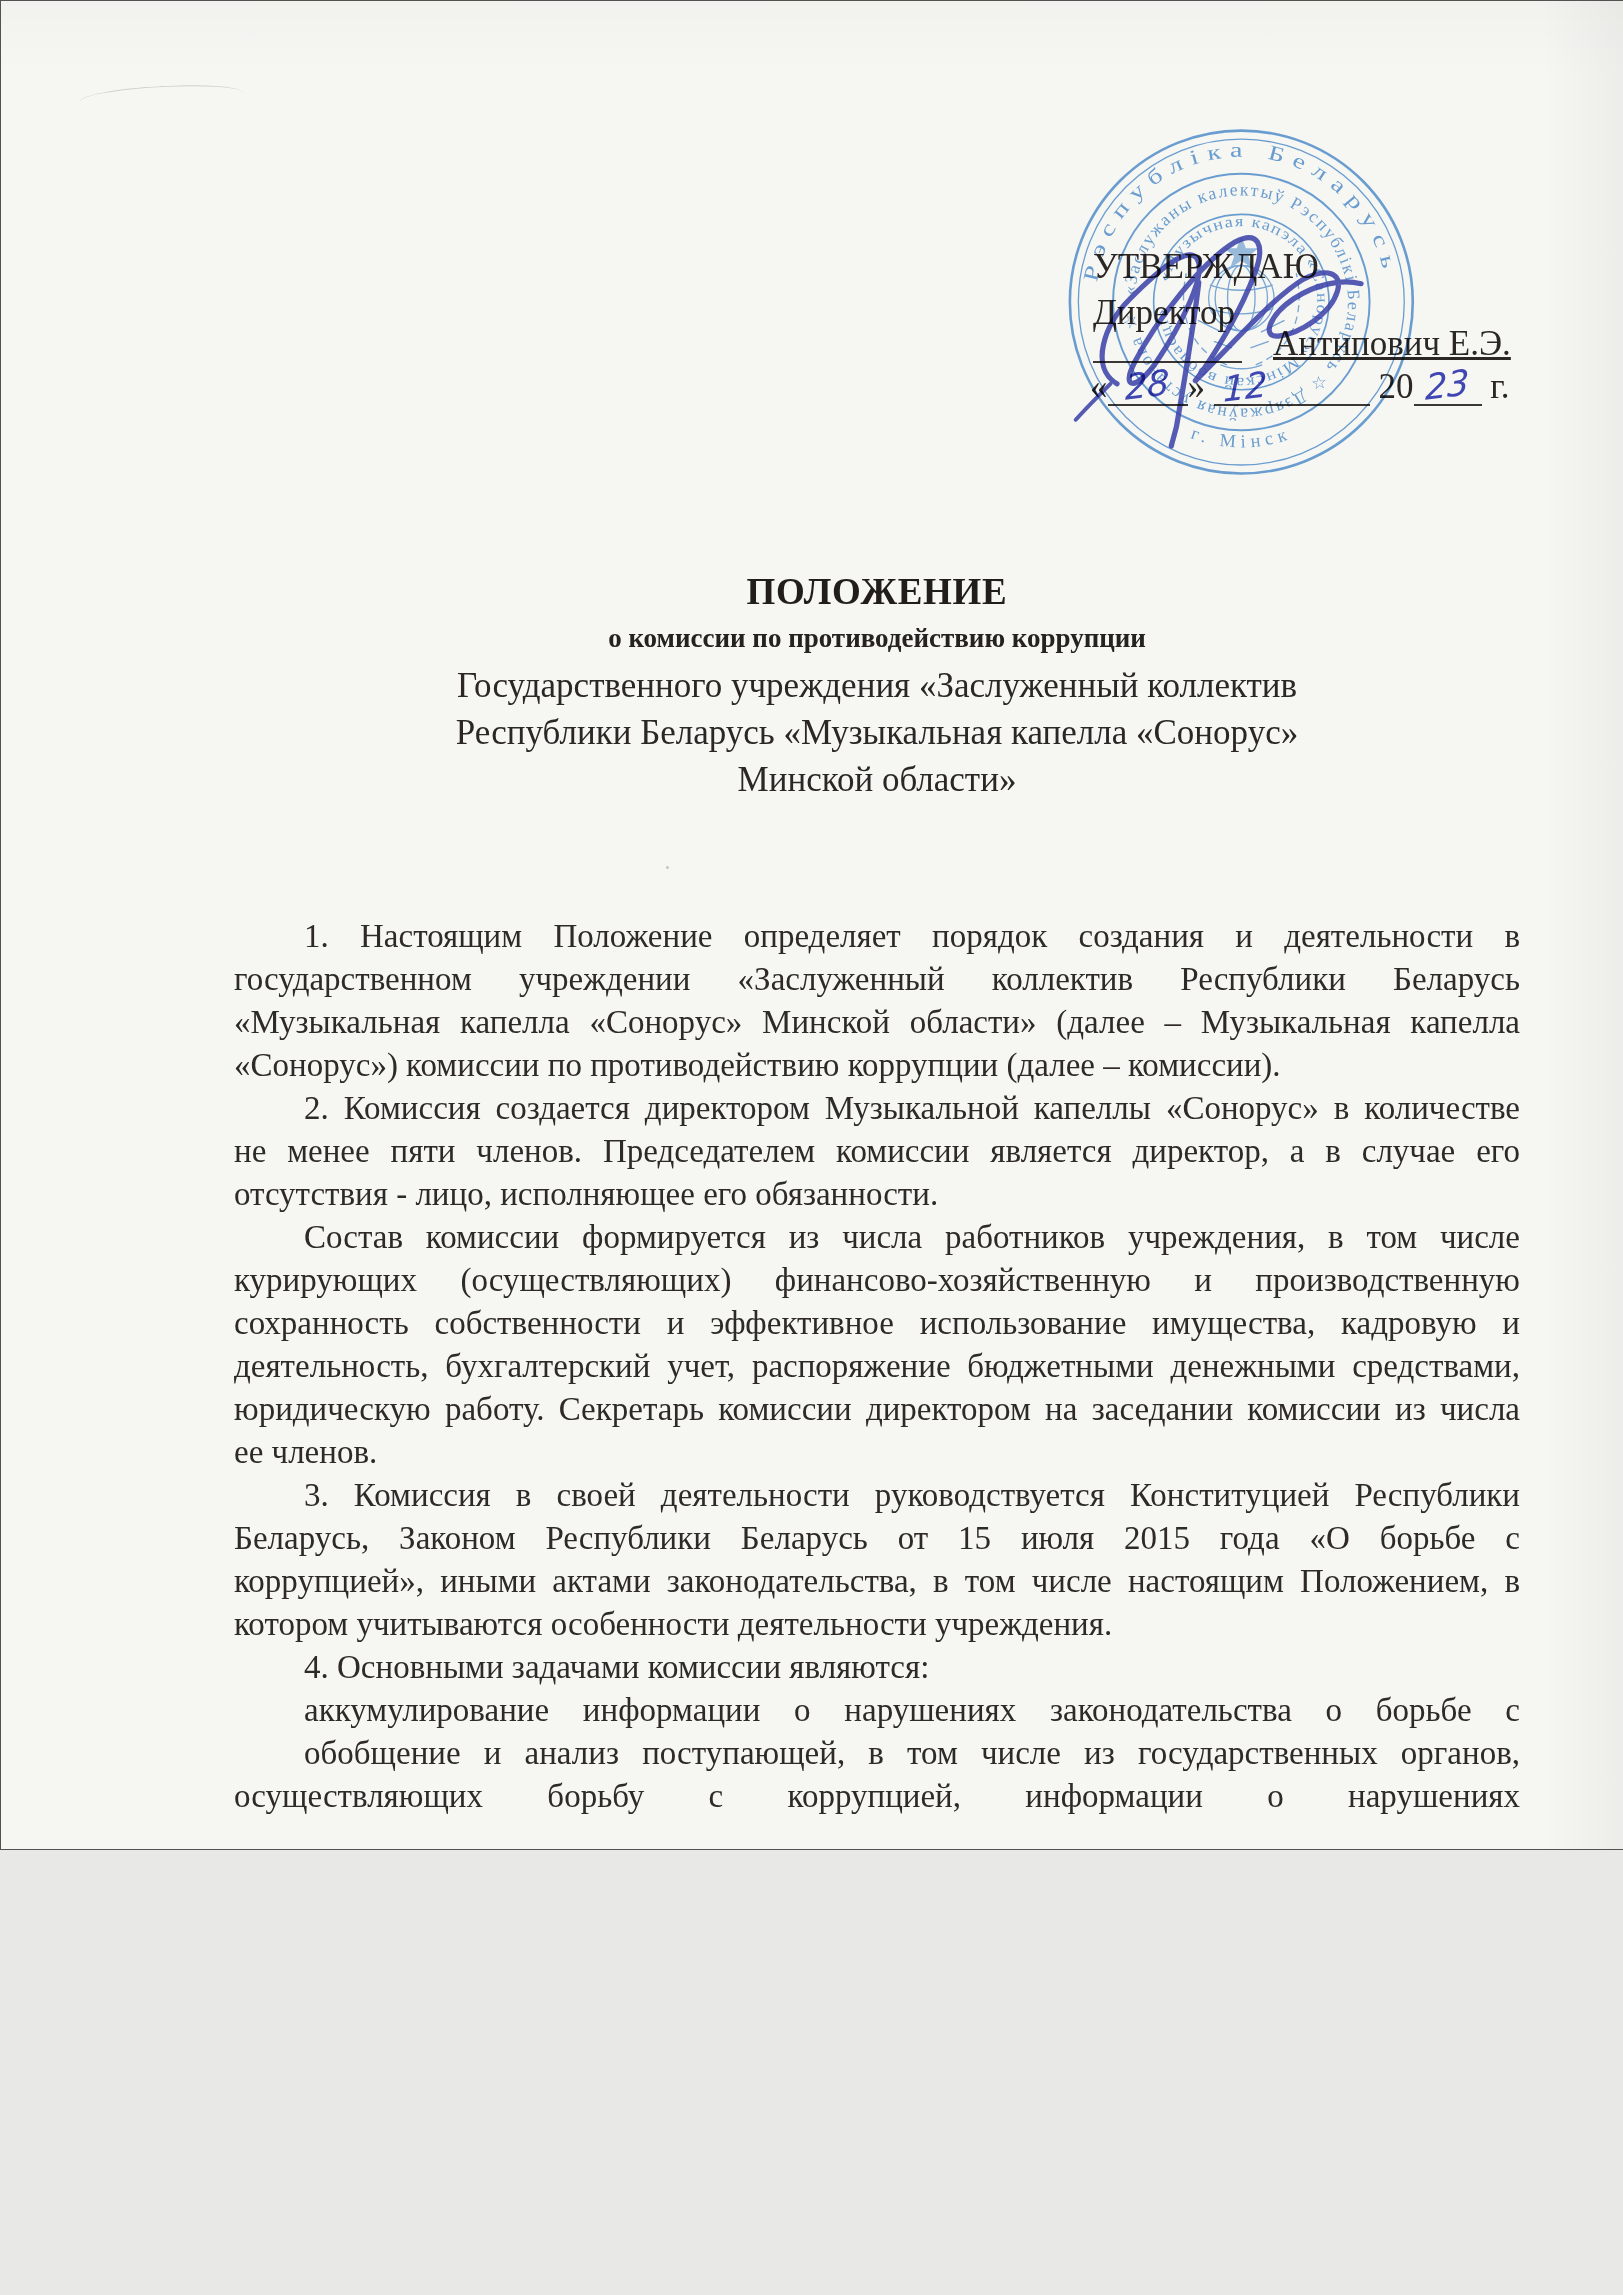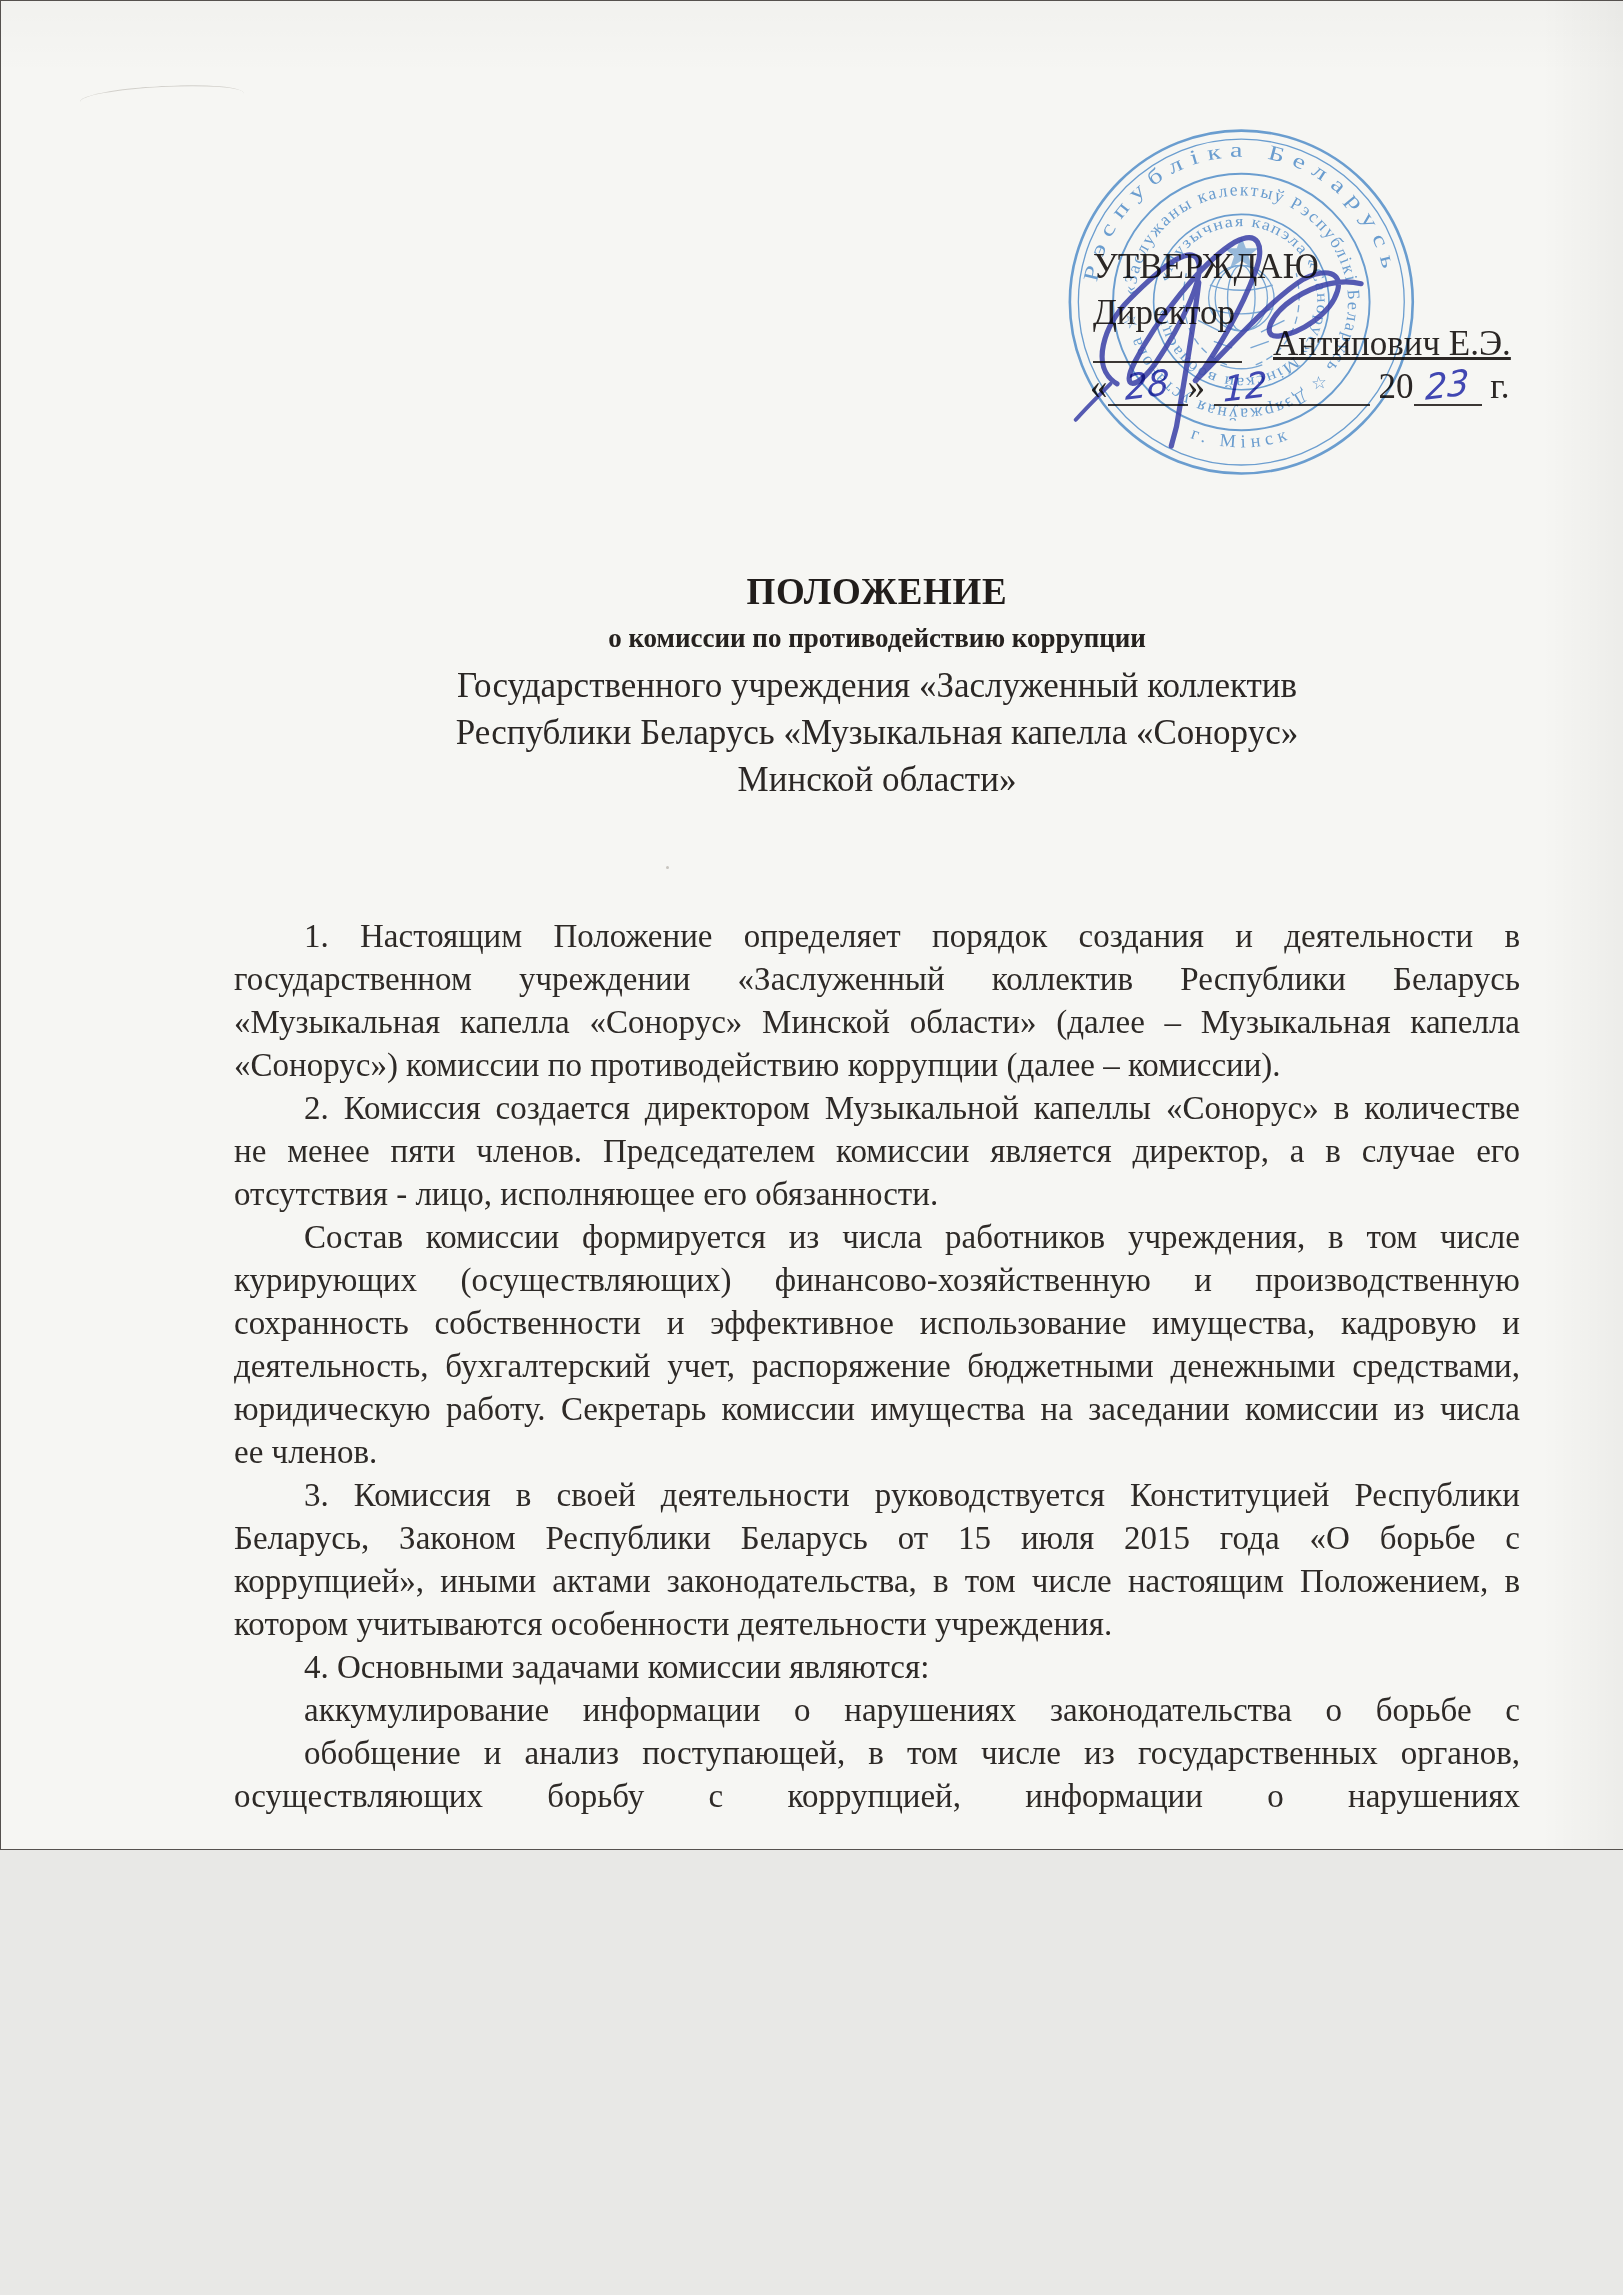--- a/index.html
+++ b/index.html
@@ -119,21 +119,21 @@
     <div class="line last">«Сонорус») комиссии по противодействию коррупции (далее – комиссии).</div>
 
     <div class="line first">2. Комиссия создается директором Музыкальной капеллы «Сонорус» в количестве</div>
     <div class="line">не менее пяти членов. Председателем комиссии является директор, а в случае его</div>
     <div class="line last">отсутствия - лицо, исполняющее его обязанности.</div>
 
     <div class="line first">Состав комиссии формируется из числа работников учреждения, в том числе</div>
     <div class="line">курирующих (осуществляющих) финансово-хозяйственную и производственную</div>
     <div class="line">сохранность собственности и эффективное использование имущества, кадровую и</div>
     <div class="line">деятельность, бухгалтерский учет, распоряжение бюджетными денежными средствами,</div>
-    <div class="line">юридическую работу. Секретарь комиссии имущества на заседании комиссии из числа</div>
+    <div class="line">юридическую работу. Секретарь комиссии директором на заседании комиссии из числа</div>
     <div class="line last">ее членов.</div>
 
     <div class="line first">3. Комиссия в своей деятельности руководствуется Конституцией Республики</div>
     <div class="line">Беларусь, Законом Республики Беларусь от 15 июля 2015 года «О борьбе с</div>
     <div class="line">коррупцией», иными актами законодательства, в том числе настоящим Положением, в</div>
     <div class="line last">котором учитываются особенности деятельности учреждения.</div>
 
     <div class="line first last">4. Основными задачами комиссии являются:</div>
 
     <div class="line first">аккумулирование информации о нарушениях законодательства о борьбе с</div>

